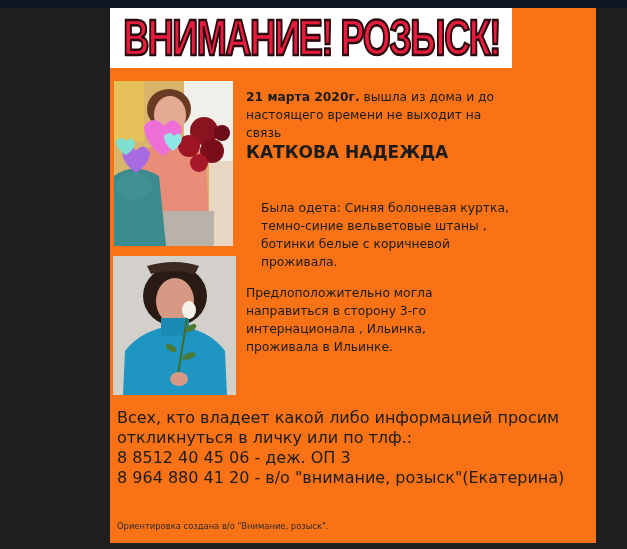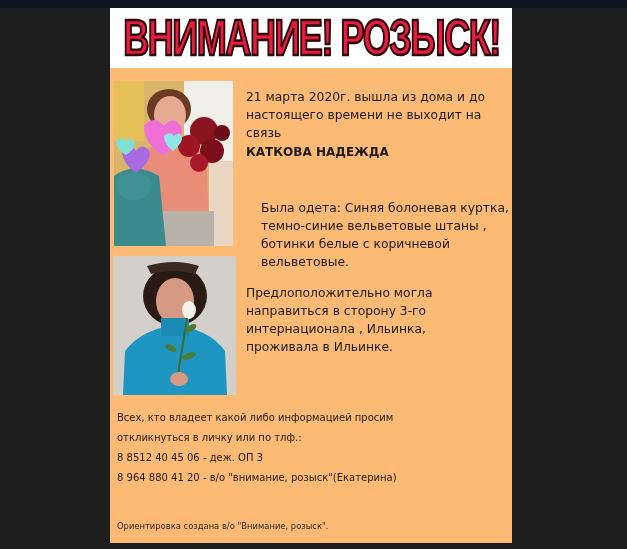--- a/index.html
+++ b/index.html
@@ -6,22 +6,22 @@
     html, body {
       width: 627px; height: 549px; overflow: hidden;
       background: #1e1e1e;
       font-family: "DejaVu Sans", sans-serif;
     }
     .topbar {
       position: absolute; left: 0; top: 0; width: 627px; height: 8px;
       background: #0e1621;
     }
     .poster {
-      position: absolute; left: 110px; top: 8px; width: 402px; height: 535px;
-      background: #fdba74;
+      position: absolute; left: 110px; top: 8px; width: 486px; height: 535px;
+      background: #f97316;
     }
     .banner {
       position: absolute; left: 0; top: 0; width: 402px; height: 60px;
       background: #ffffff;
       display: flex; align-items: center; justify-content: center;
     }
     .banner-text {
       font-family: "Liberation Sans", sans-serif;
       font-weight: bold;
       font-size: 50px;
@@ -44,26 +44,26 @@
       background: linear-gradient(180deg, #d6d3d0 0%, #cfcac6 60%, #c8c3bf 100%);
     }
     .text-col {
       position: absolute; left: 136px; width: 262px;
       font-family: "DejaVu Sans", sans-serif;
       font-size: 12.3px; line-height: 18px; color: #1c1c1c;
     }
     .t1 { top: 80px; }
     .t2 { top: 191px; margin-left: 15px; }
     .t3 { top: 276px; }
-    .bold { font-weight: normal; }
-    .name { font-weight: bold; font-size: 12px; line-height: 20px; }
+    .bold { font-weight: bold; }
+    .name { font-weight: bold; font-size: 17px; line-height: 20px; }
     .bottom-text {
       position: absolute; left: 7px; top: 400px; width: 392px;
       font-family: "DejaVu Sans", sans-serif;
-      font-size: 10px; line-height: 20px; color: #1c1c1c;
+      font-size: 16px; line-height: 20px; color: #1c1c1c;
     }
     .footer-note {
       position: absolute; left: 7px; top: 512px; width: 390px;
       font-family: "DejaVu Sans", sans-serif;
       font-size: 8.4px; line-height: 12px; color: #2a2a2a;
     }
     .line { display: block; white-space: nowrap; }
   </style>
 </head>
 <body>
@@ -133,21 +133,21 @@
     <span class="line"><span class="bold">21 марта 2020г.</span><span> вышла из дома и до</span></span>
     <span class="line">настоящего времени не выходит на</span>
     <span class="line">связь</span>
     <span class="line name">КАТКОВА НАДЕЖДА</span>
   </div>
 
   <div class="text-col t2">
     <span class="line">Была одета: Синяя болоневая куртка,</span>
     <span class="line">темно-синие вельветовые штаны ,</span>
     <span class="line">ботинки белые с коричневой</span>
-    <span class="line">вельветовые.</span>
+    <span class="line">проживала.</span>
   </div>
 
   <div class="text-col t3">
     <span class="line">Предлоположительно могла</span>
     <span class="line">направиться в сторону 3-го</span>
     <span class="line">интернационала , Ильинка,</span>
     <span class="line">проживала в Ильинке.</span>
   </div>
 
   <div class="bottom-text">

